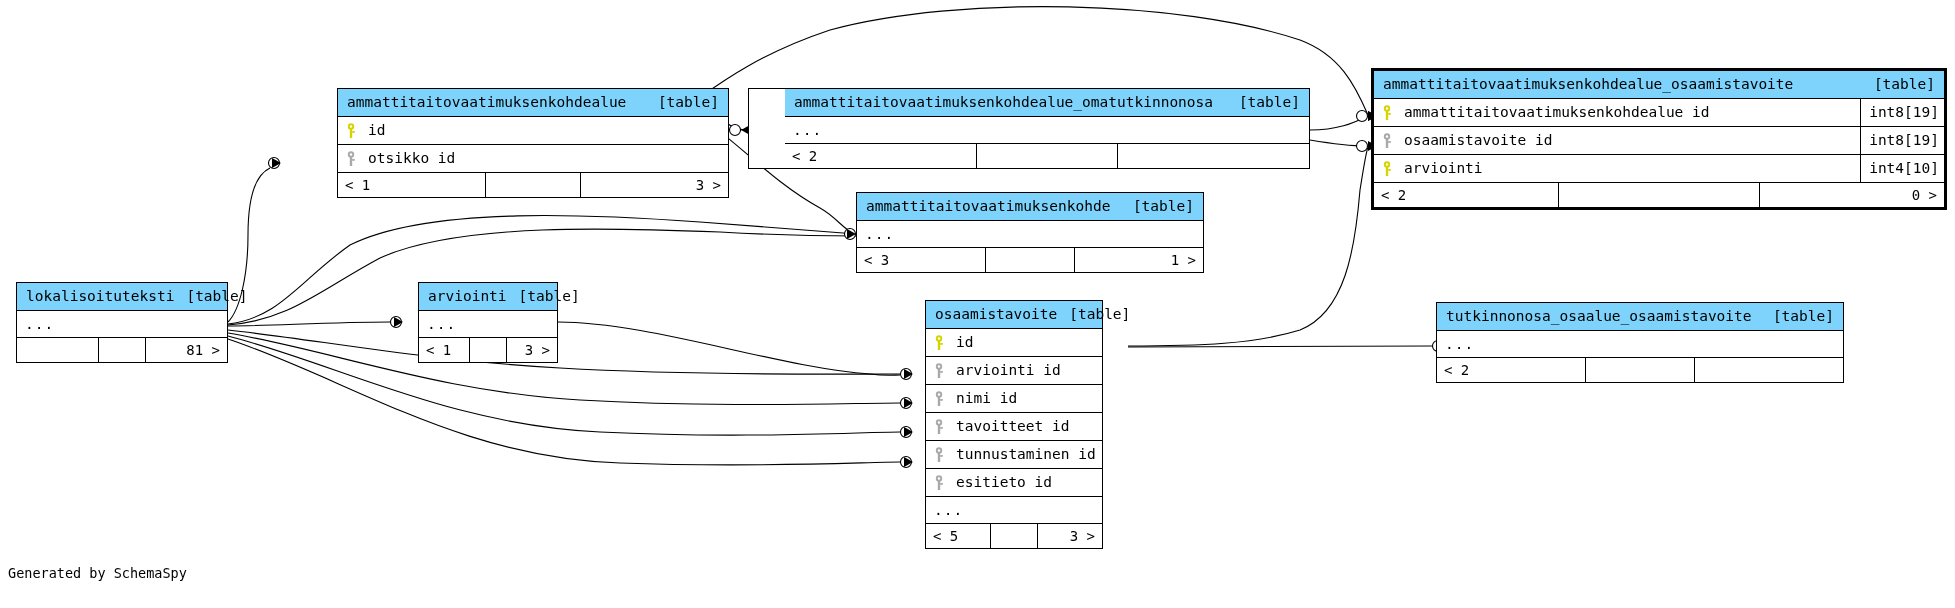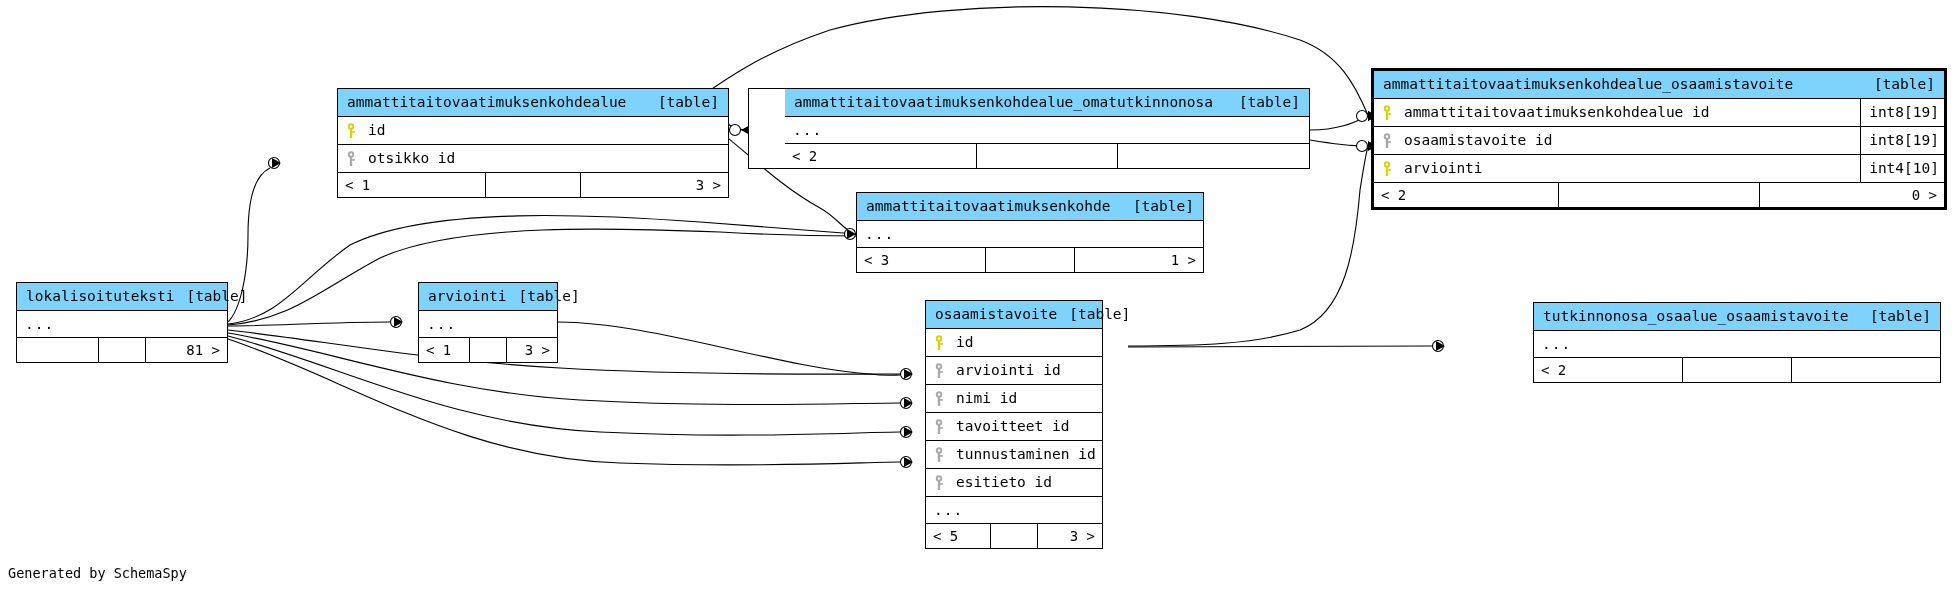--- a/index.html
+++ b/index.html
@@ -357,21 +357,21 @@
       <span class="colname">esitieto_id</span>
     </div>
     <div class="tb-ellipsis">...</div>
     <div class="tb-foot">
       <span class="fl">&lt; 5</span>
       <span class="fm" style="width:46px;"></span>
       <span class="fr">3 &gt;</span>
     </div>
   </div>
 
-  <div class="table-box" style="left:1533px;top:302px;width:408px;">
+  <div class="table-box" style="left:1436px;top:302px;width:408px;">
     <div class="tb-title">
       <span class="tname">tutkinnonosa_osaalue_osaamistavoite</span>
       <span class="spacer"></span>
       <span class="ttag">[table]</span>
     </div>
     <div class="tb-ellipsis">...</div>
     <div class="tb-foot">
       <span class="fl">&lt; 2</span>
       <span class="fm" style="width:108px;"></span>
       <span class="fr"></span>

